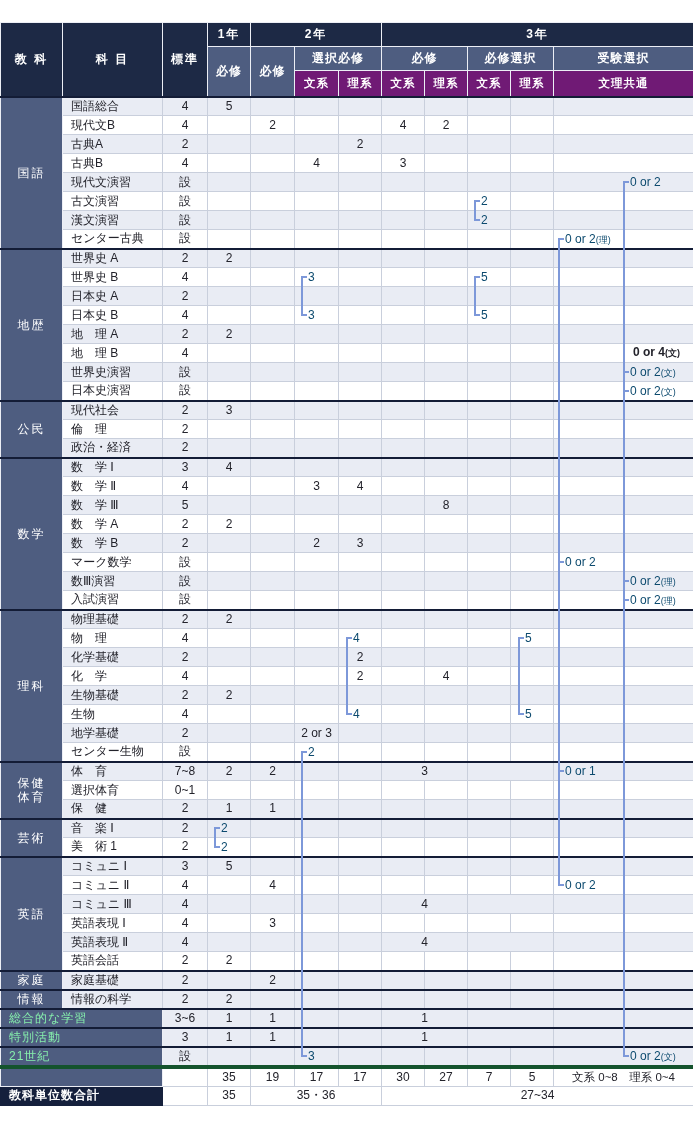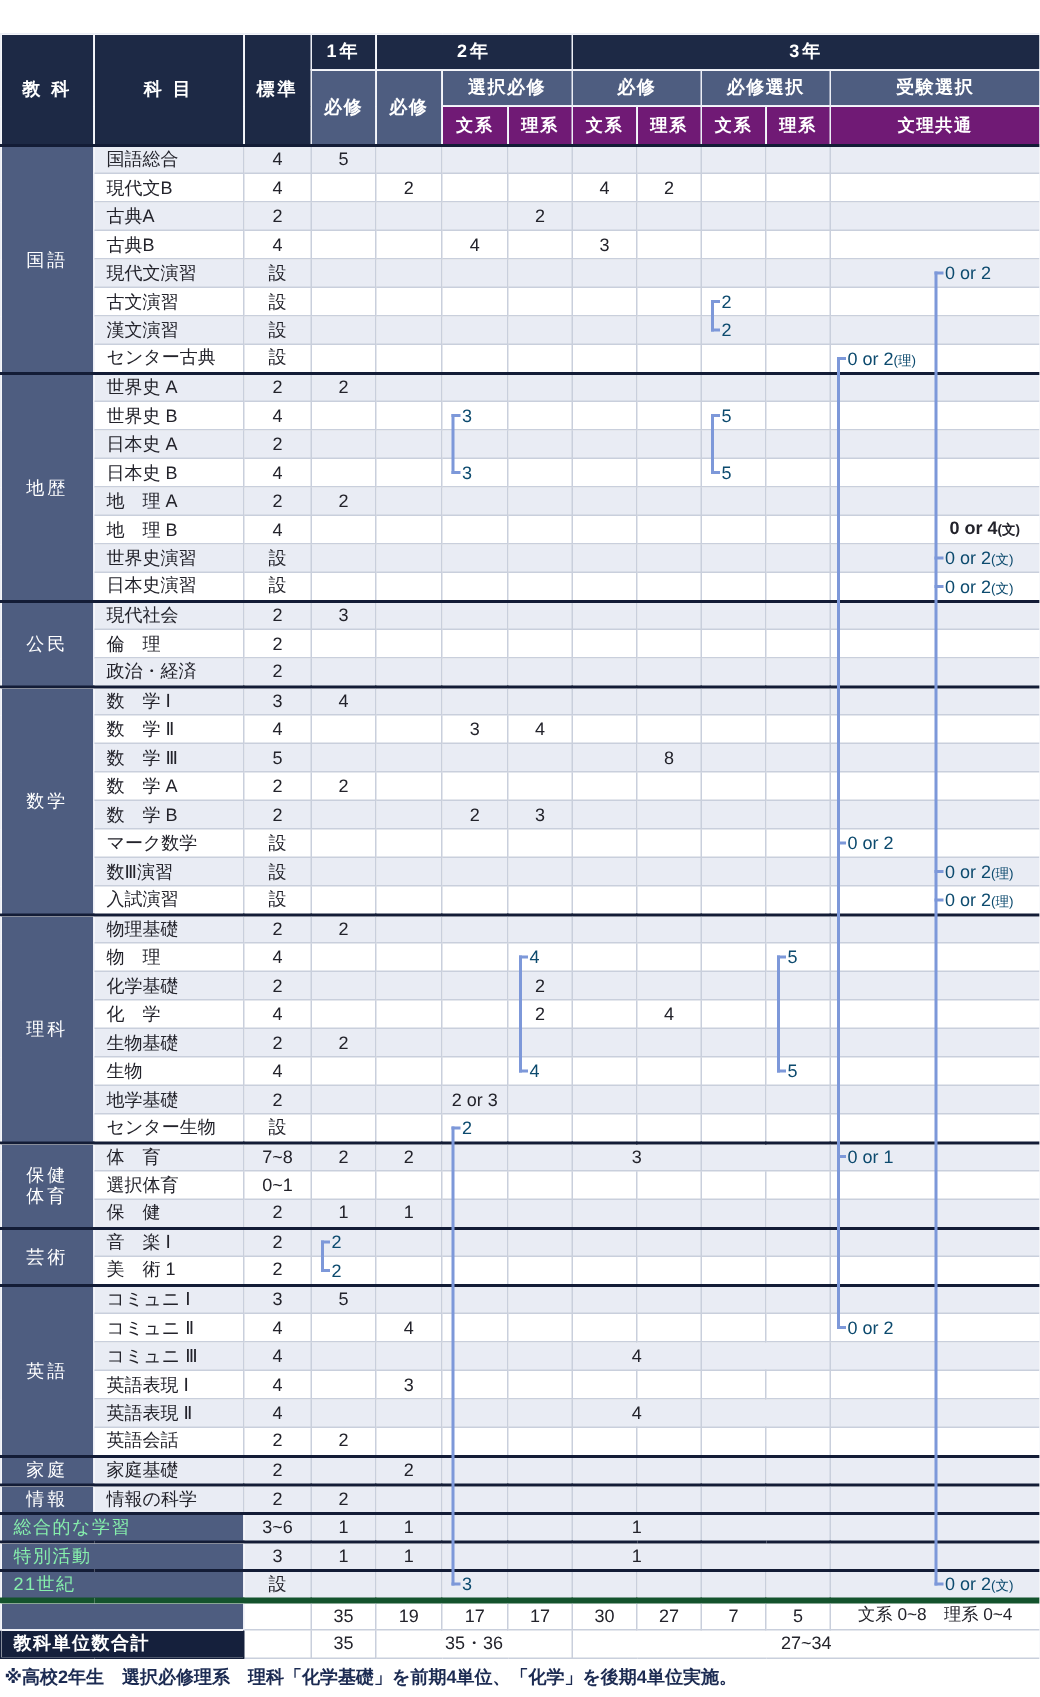--- a/index.html
+++ b/index.html
@@ -793,21 +793,20 @@
         <tr class="grand">
           <td class="glabel" colspan="2">教科単位数合計</td>
           <td></td>
           <td>35</td>
           <td colspan="3">35・36</td>
           <td colspan="7">27~34</td>
         </tr>
       </tbody>
     </table>
 
-  <div class="footnote">※高校2年生　選択必修理系　理科「化学基礎」を前期4単位、「化学」を後期4単位実施。</div>
 <div class="link-line" style="left: 214px; top: 826.5px; height: 21px;"></div>
     <div class="link-tick" style="left: 214px; top: 826.5px;"></div>
     <div class="link-label" style="left: 221px; top: 819.5px;"><span>2</span></div>
     <div class="link-tick" style="left: 214px; top: 845.5px;"></div>
     <div class="link-label" style="left: 221px; top: 838.5px;"><span>2</span></div>
     <div class="link-line" style="left: 301px; top: 275.5px; height: 40px;"></div>
     <div class="link-tick" style="left: 301px; top: 275.5px;"></div>
     <div class="link-label" style="left: 308px; top: 268.5px;"><span>3</span></div>
     <div class="link-tick" style="left: 301px; top: 313.5px;"></div>
     <div class="link-label" style="left: 308px; top: 306.5px;"><span>3</span></div>

